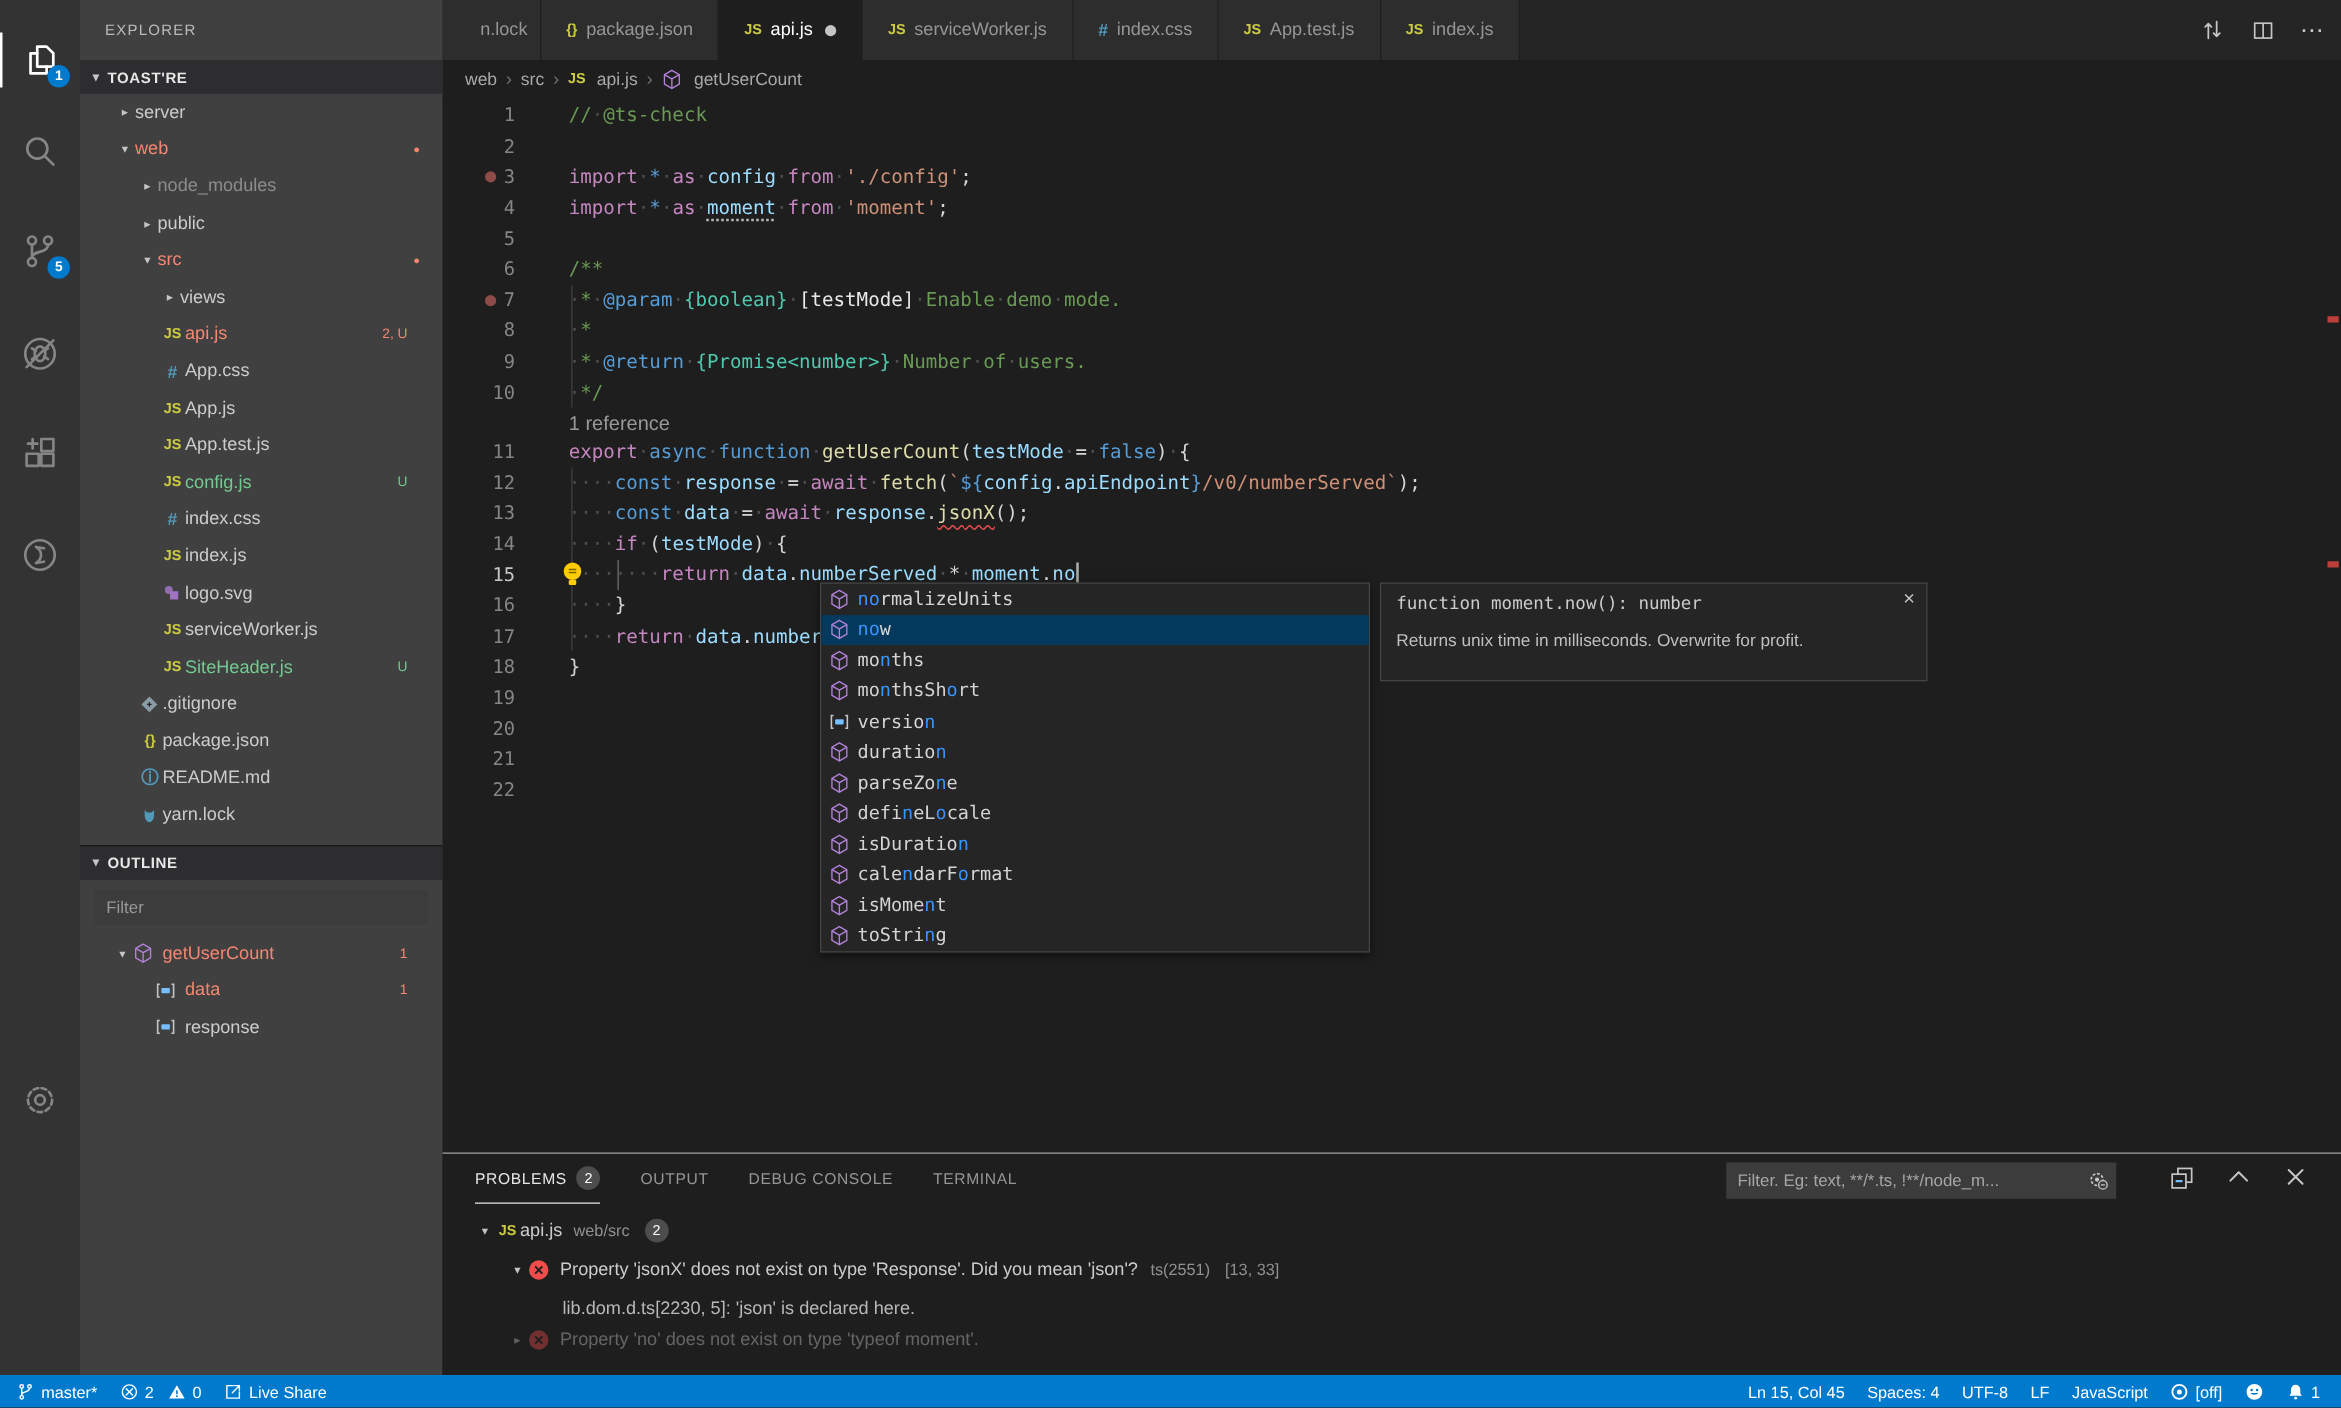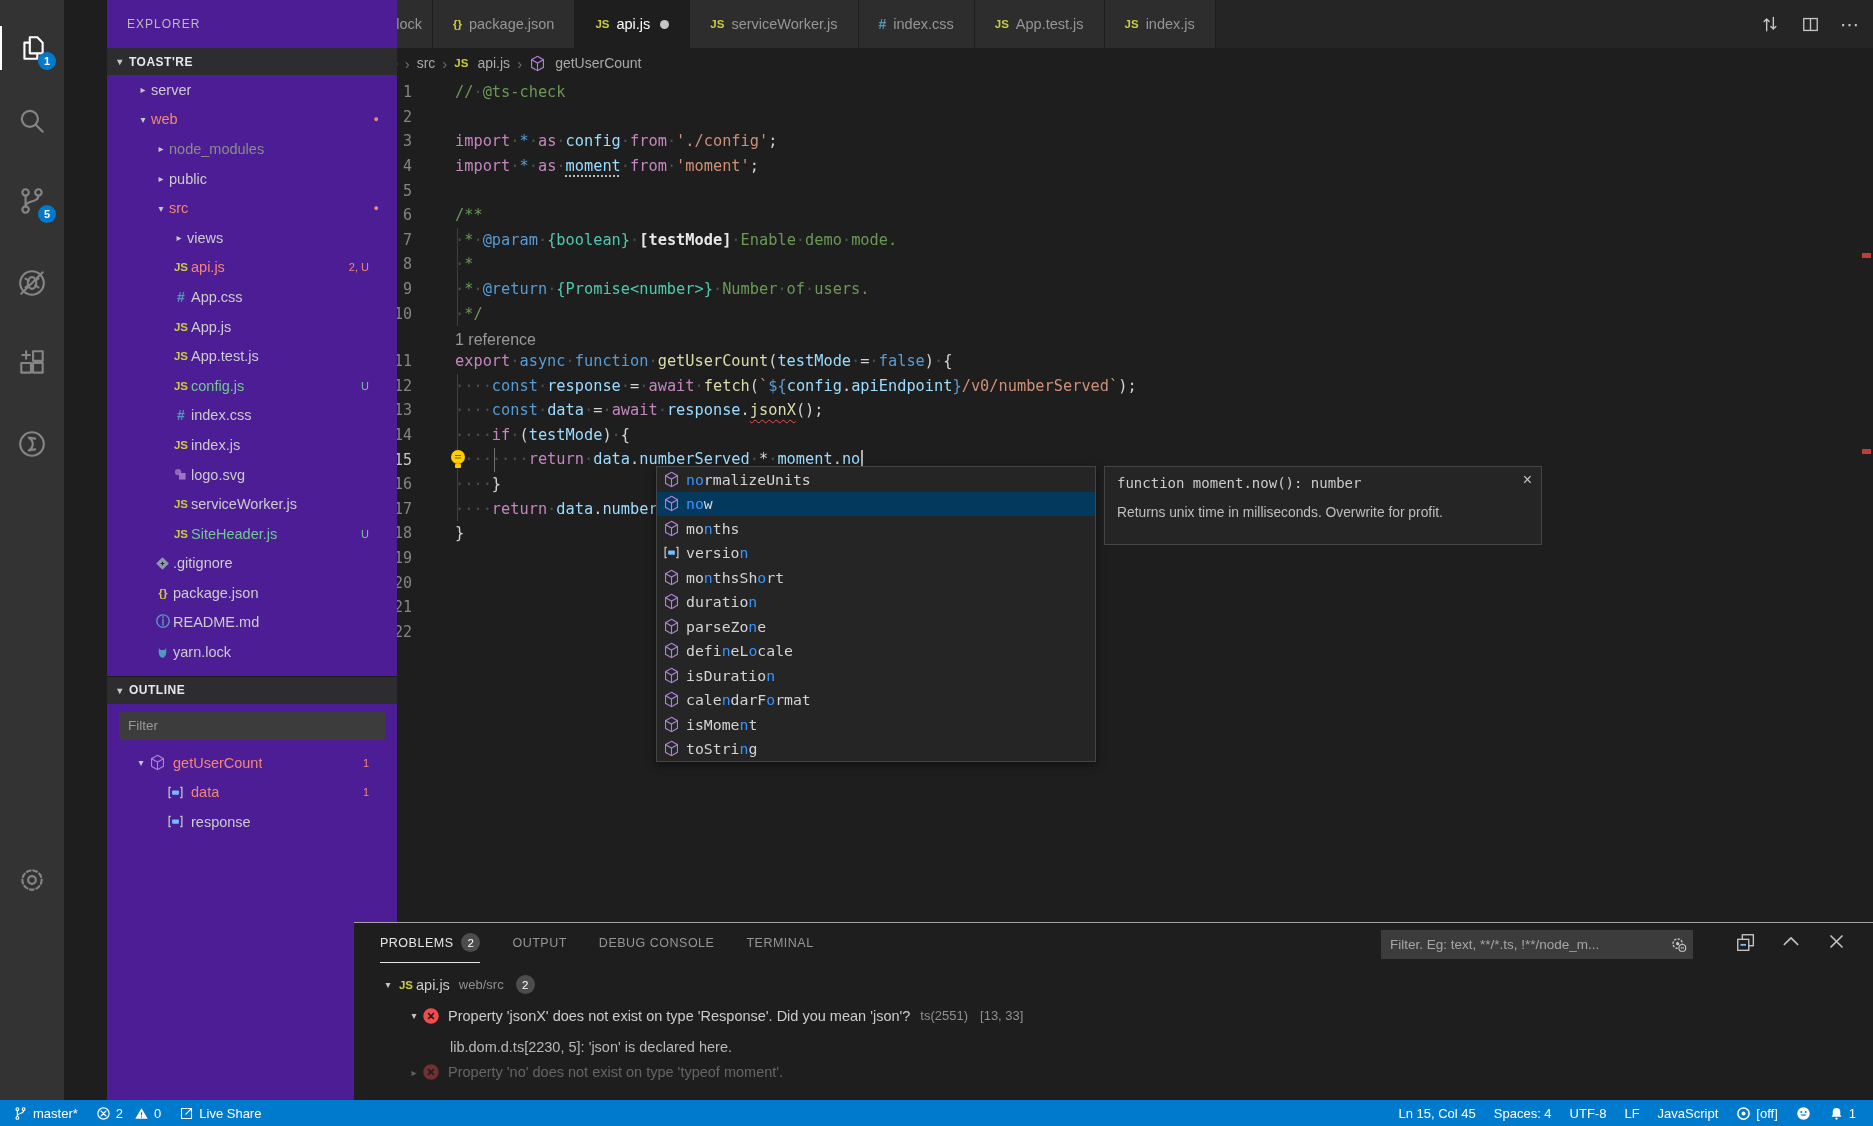--- a/index.html
+++ b/index.html
@@ -8,21 +8,21 @@
   svg { display:block; }
 
   
   #activitybar { position:absolute; left:0; top:0; width:64px; height:1100px; background:#333333; z-index:30; }
   .act-item { position:absolute; left:0; width:64px; height:44px; display:flex; align-items:center; justify-content:center; color:#858585; cursor:pointer; }
   .act-item.active { color:#FFFFFF; border-left:2px solid #FFFFFF; }
   .act-item svg { width:30px; height:30px; }
   .act-badge { position:absolute; right:8px; bottom:0px; min-width:18px; height:18px; border-radius:10px; background:#007ACC; color:#fff; font-size:11px; font-weight:bold; display:flex; align-items:center; justify-content:center; padding:0 4px; }
 
   
-  #sidebar { position:absolute; left:64px; top:0; width:290px; height:1100px; background:#4c1d95; z-index:20; color:#CCCCCC;margin-left:43px; }
+  #sidebar { position:absolute; left:64px; top:0; width:290px; height:1100px; background:#404040; z-index:20; color:#CCCCCC; }
   .sb-title { height:48px; display:flex; align-items:center; padding-left:20px; font-size:12px; letter-spacing:1px; color:#BBBBBB; }
   .sec-head { height:27px; background:#2D2D30; display:flex; align-items:center; font-size:12px; font-weight:bold; color:#E7E7E7; letter-spacing:0.5px; padding-left:4px; }
   .sec-head .tw { width:18px; text-align:center; font-size:10px; color:#C5C5C5; }
   .tree-row { height:29.6px; display:flex; align-items:center; font-size:14.5px; position:relative; cursor:pointer; }
   .tw { color:#C5C5C5; font-size:10px; width:16px; text-align:center; flex:none; }
   .fi { font-weight:bold; font-size:11.5px; width:20px; text-align:center; flex:none; font-family:"Liberation Sans",sans-serif; }
   .fic { width:15px; height:15px; margin:0 3px 0 2px; flex:none; }
   .lbl { white-space:nowrap; overflow:hidden; }
   .col-error { color:#F48771; }
   .col-added { color:#73C991; }
@@ -52,21 +52,21 @@
 
   
   #code { position:absolute; left:0; top:80px; right:12px; }
   .crow { height:24.6px; display:flex; align-items:center; position:relative; font-family:"DejaVu Sans Mono", monospace; font-size:15.3px; }
   .gut { width:58px; flex:none; text-align:right; color:#858585; font-size:15px; }
   .gut.cur { color:#C6C6C6; }
   .ctext { padding-left:43px; white-space:pre; color:#D4D4D4; }
   .lens { height:23px; display:flex; align-items:flex-end; padding-left:101px; font-size:16px; color:#999999; font-family:"Liberation Sans",sans-serif; cursor:pointer; }
   .c { color:#6A9955; } .k { color:#C586C0; } .b { color:#569CD6; } .v { color:#9CDCFE; }
   .f { color:#DCDCAA; } .s { color:#CE9178; } .t { color:#4EC9B0; } .g { color:#569CD6; }
-  .p { color:#E8E8E8; font-weight:bold; } .d { color:#D4D4D4; } .w { color:#4B5054; }
+  .p { color:#E8E8E8; font-weight:normal; } .d { color:#D4D4D4; } .w { color:#4B5054; }
   .e { text-decoration:underline wavy #F14C4C 1px; text-underline-offset:4px; }
   .u { text-decoration:underline dotted #BBBBBB 2px; text-underline-offset:4px; }
   .cursor { display:inline-block; width:2px; height:19px; background:#AEAFAD; vertical-align:middle; margin-left:1px; }
   .bp { position:absolute; left:34px; top:8px; width:9px; height:9px; border-radius:50%; background:#8F4B47; }
   .iguide { position:absolute; width:1px; background:#404040; z-index:1; }
   .iguide.hot { background:#707070; }
   #bulb { position:absolute; left:94px; top:448px; width:20px; height:22px; z-index:5; }
   .ruler-tick { position:absolute; right:2px; width:9px; height:5px; background:#BC3F3C; }
 
   
@@ -543,34 +543,34 @@
           <svg class="sic" viewBox="0 0 20 20">
             <path d="M10 1.5l7 4v9l-7 4-7-4v-9z" fill="none" stroke="#B180D7" stroke-width="1.3"></path>
             <path d="M3 5.5l7 4 7-4M10 9.5v9" fill="none" stroke="#B180D7" stroke-width="1.3"></path>
           </svg>
         </span>
         <span>mo<span class="m">n</span>ths</span>
       </div>
       <div class="sg-row">
         <span>
           <svg class="sic" viewBox="0 0 20 20">
+            <path d="M10 1.5l7 4v9l-7 4-7-4v-9z" fill="none" stroke="#B180D7" stroke-width="1.3"></path>
+            <path d="M3 5.5l7 4 7-4M10 9.5v9" fill="none" stroke="#B180D7" stroke-width="1.3"></path>
+          </svg>
+        </span>
+        <span>mo<span class="m">n</span>thsSh<span class="m">o</span>rt</span>
+      </div>
+      <div class="sg-row">
+        <span>
+          <svg class="sic" viewBox="0 0 20 20">
             <path d="M4.5 4H2.5v12h2M15.5 4h2v12h-2" fill="none" stroke="#C5C5C5" stroke-width="1.5"></path>
             <rect x="6" y="7.5" width="8" height="5" rx="1" fill="#75BEFF"></rect>
           </svg>
         </span>
         <span>versio<span class="m">n</span></span>
-      </div>
-      <div class="sg-row">
-        <span>
-          <svg class="sic" viewBox="0 0 20 20">
-            <path d="M10 1.5l7 4v9l-7 4-7-4v-9z" fill="none" stroke="#B180D7" stroke-width="1.3"></path>
-            <path d="M3 5.5l7 4 7-4M10 9.5v9" fill="none" stroke="#B180D7" stroke-width="1.3"></path>
-          </svg>
-        </span>
-        <span>mo<span class="m">n</span>thsSh<span class="m">o</span>rt</span>
       </div>
       <div class="sg-row">
         <span>
           <svg class="sic" viewBox="0 0 20 20">
             <path d="M10 1.5l7 4v9l-7 4-7-4v-9z" fill="none" stroke="#B180D7" stroke-width="1.3"></path>
             <path d="M3 5.5l7 4 7-4M10 9.5v9" fill="none" stroke="#B180D7" stroke-width="1.3"></path>
           </svg>
         </span>
         <span>duratio<span class="m">n</span></span>
       </div>

